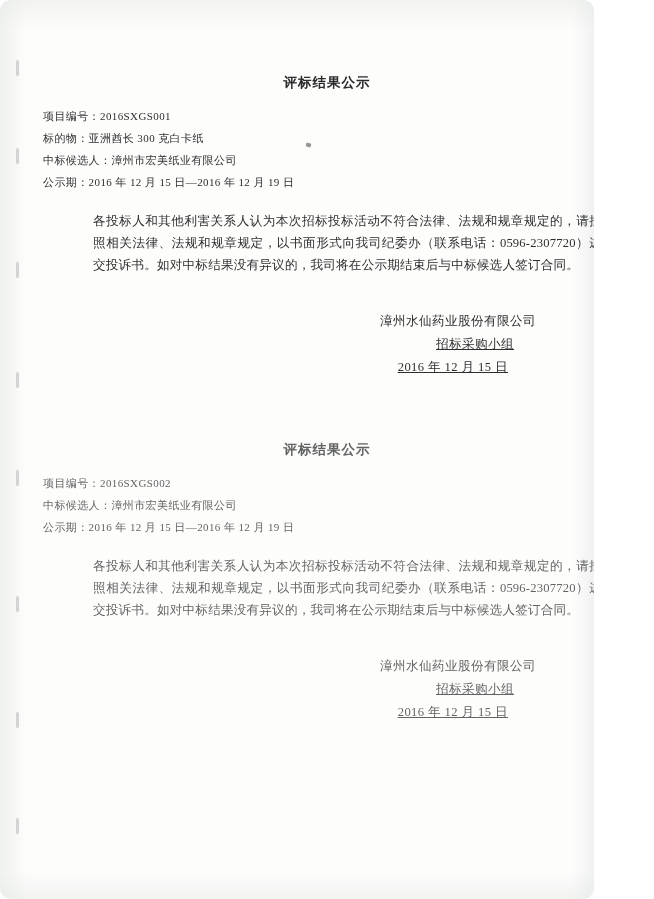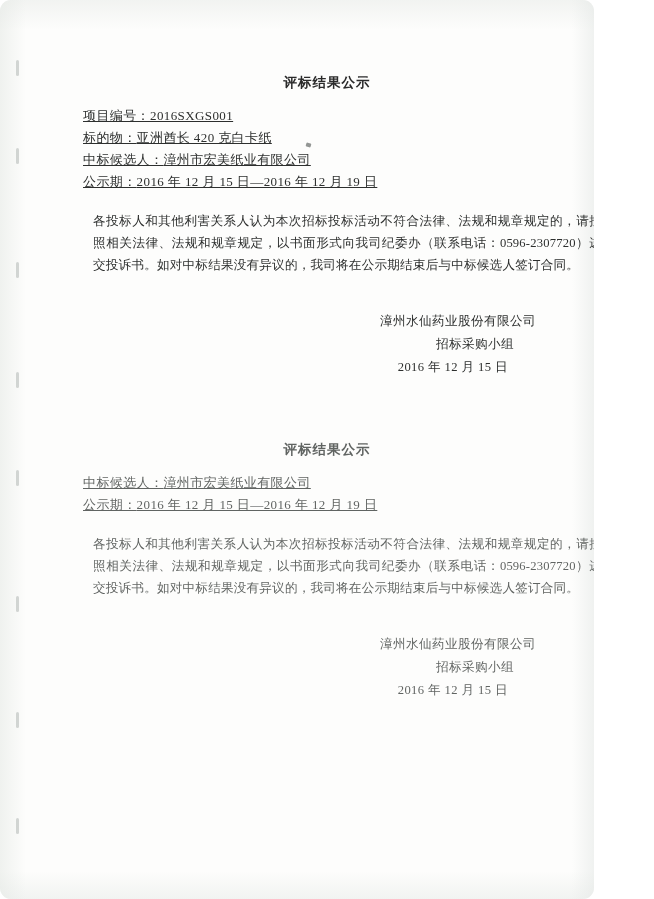--- a/index.html
+++ b/index.html
@@ -53,48 +53,47 @@
   }
   .notice-title {
     text-align: center;
     font-size: 13.5px;
     font-weight: bold;
     letter-spacing: 1px;
     color: #2a2a2a;
     margin-bottom: 13px;
   }
   .line {
-    font-size: 13px;
+    font-size: 11px;
     line-height: 22px;
     color: #2d2f2e;
-    padding-left: 83px;
+    padding-left: 43px;
     padding-right: 60px;
     letter-spacing: 0.4px;
-    text-decoration: underline;
   }
   .para {
     font-size: 12.6px;
     line-height: 22px;
     color: #2d2f2e;
     padding-left: 93px;
     padding-right: 52px;
     text-align: justify;
     letter-spacing: 0.2px;
     margin-top: 17px;
   }
   .sign-block {
     margin-top: 34px;
     padding-right: 118px;
     text-align: right;
     font-size: 12.6px;
     line-height: 22px;
     color: #2d2f2e;
     letter-spacing: 0.4px;
   }
-  .sign-block div + div { margin-top: 1px; }
+  .sign-block div + div { margin-top: 1px; text-decoration: underline; }
   .sign-org { padding-right: 0; margin-left: 45px; }
   .sign-group { padding-right: 22px; }
   .sign-date { padding-right: 28px; }
 
   
   .faded .notice-title,
   .faded .line,
   .faded .para,
   .faded .sign-block {
     color: #4b4f4d;
@@ -128,21 +127,21 @@
     <i style="top:818px;"></i>
   </div>
 
   <div class="notice" style="top:74px;">
     <div class="notice-title">评标结果公示</div>
 
     <div class="line">
       <span>项目编号：</span><span>2016SXGS001</span>
     </div>
     <div class="line">
-      <span>标的物：</span><span>亚洲酋长 420 克白卡纸</span>
+      <span>标的物：</span><span>亚洲酋长 300 克白卡纸</span>
     </div>
     <div class="line">
       <span>中标候选人：</span><span>漳州市宏美纸业有限公司</span>
     </div>
     <div class="line">
       <span>公示期：</span><span>2016 年 12 月 15 日—2016 年 12 月 19 日</span>
     </div>
 
     <div class="para">各投标人和其他利害关系人认为本次招标投标活动不符合法律、法规和规章规定的，请按照相关法律、法规和规章规定，以书面形式向我司纪委办（联系电话：0596-2307720）递交投诉书。如对中标结果没有异议的，我司将在公示期结束后与中标候选人签订合同。</div>
 
@@ -150,20 +149,23 @@
       <div class="sign-org">漳州水仙药业股份有限公司</div>
       <div class="sign-group">招标采购小组</div>
       <div class="sign-date">2016 年 12 月 15 日</div>
     </div>
   </div>
 
   <div class="notice faded blur-soft" style="top:441px;">
     <div class="notice-title">评标结果公示</div>
 
     <div class="line">
+      <span>项目编号：</span><span>2016SXGS002</span>
+    </div>
+    <div class="line">
       <span>中标候选人：</span><span>漳州市宏美纸业有限公司</span>
     </div>
     <div class="line">
       <span>公示期：</span><span>2016 年 12 月 15 日—2016 年 12 月 19 日</span>
     </div>
 
     <div class="para">各投标人和其他利害关系人认为本次招标投标活动不符合法律、法规和规章规定的，请按照相关法律、法规和规章规定，以书面形式向我司纪委办（联系电话：0596-2307720）递交投诉书。如对中标结果没有异议的，我司将在公示期结束后与中标候选人签订合同。</div>
 
     <div class="sign-block">
       <div class="sign-org">漳州水仙药业股份有限公司</div>

